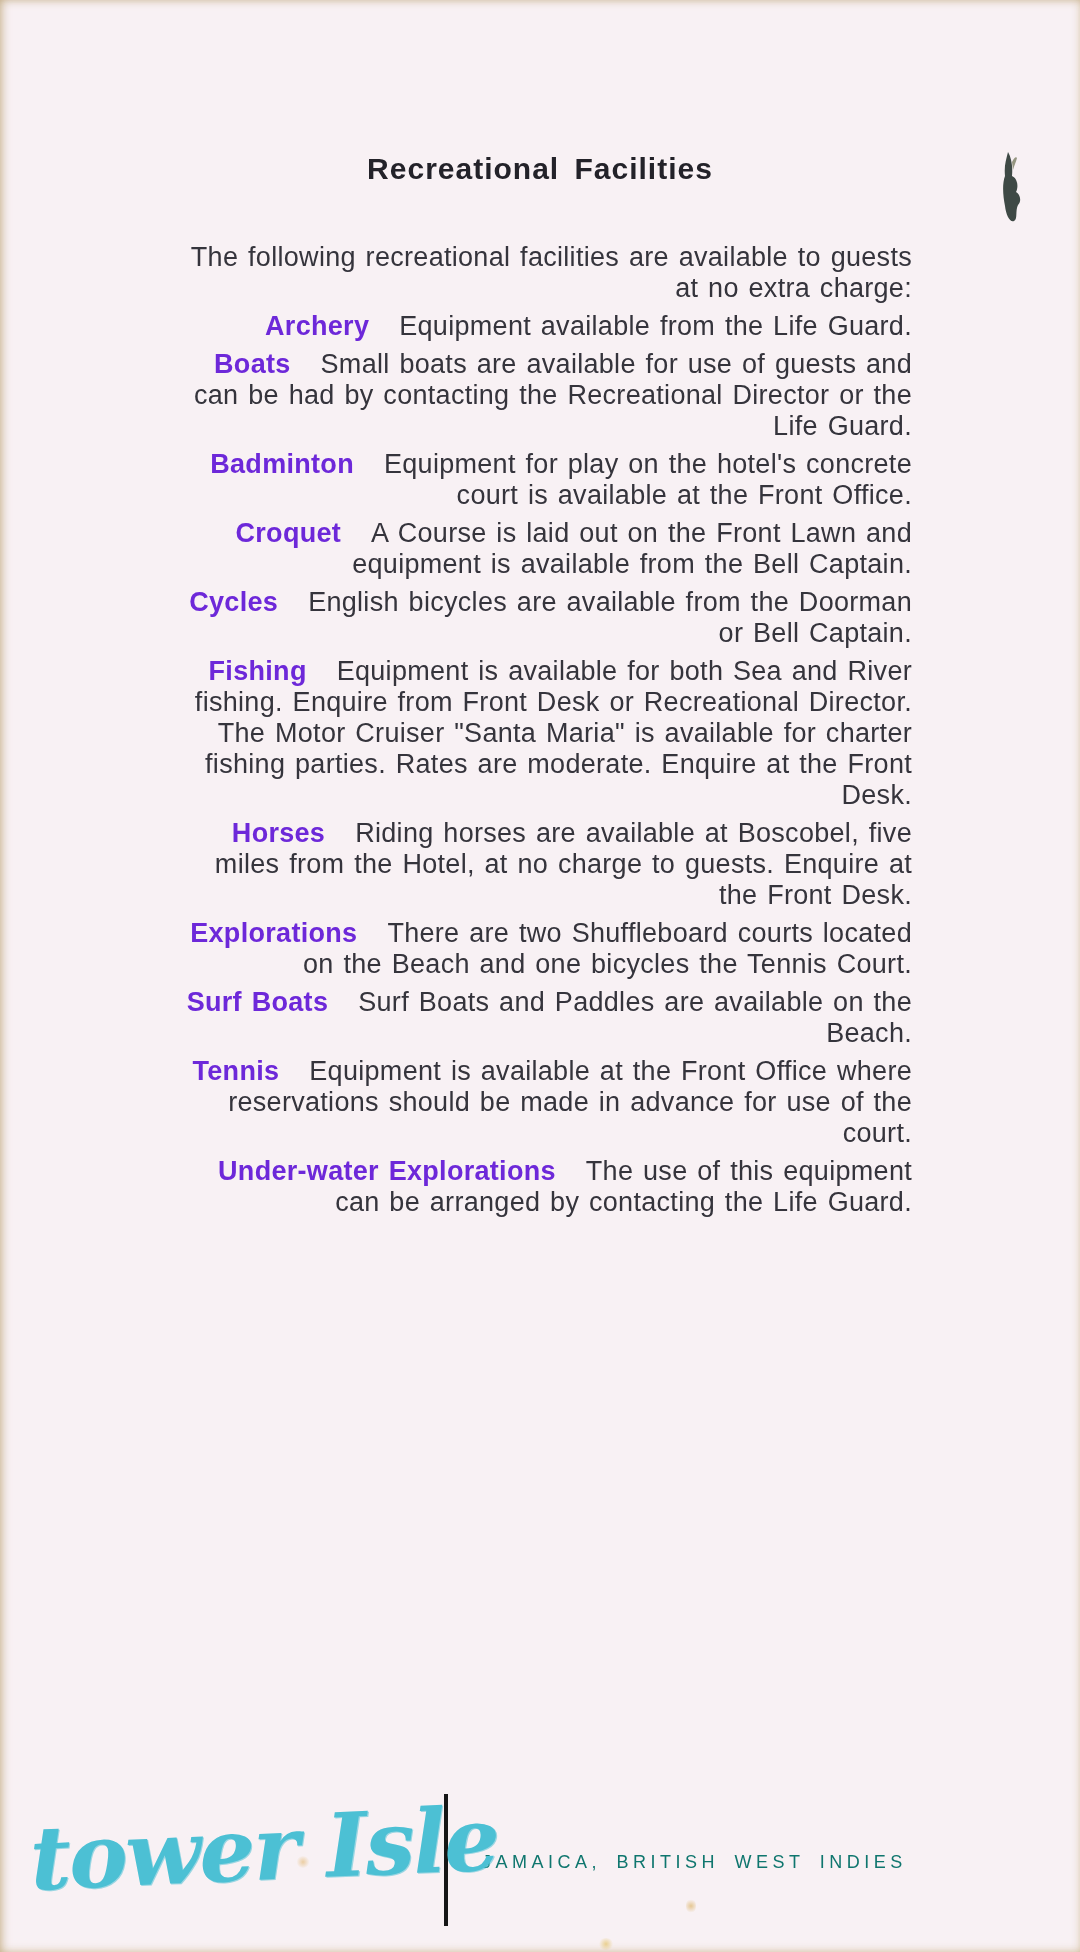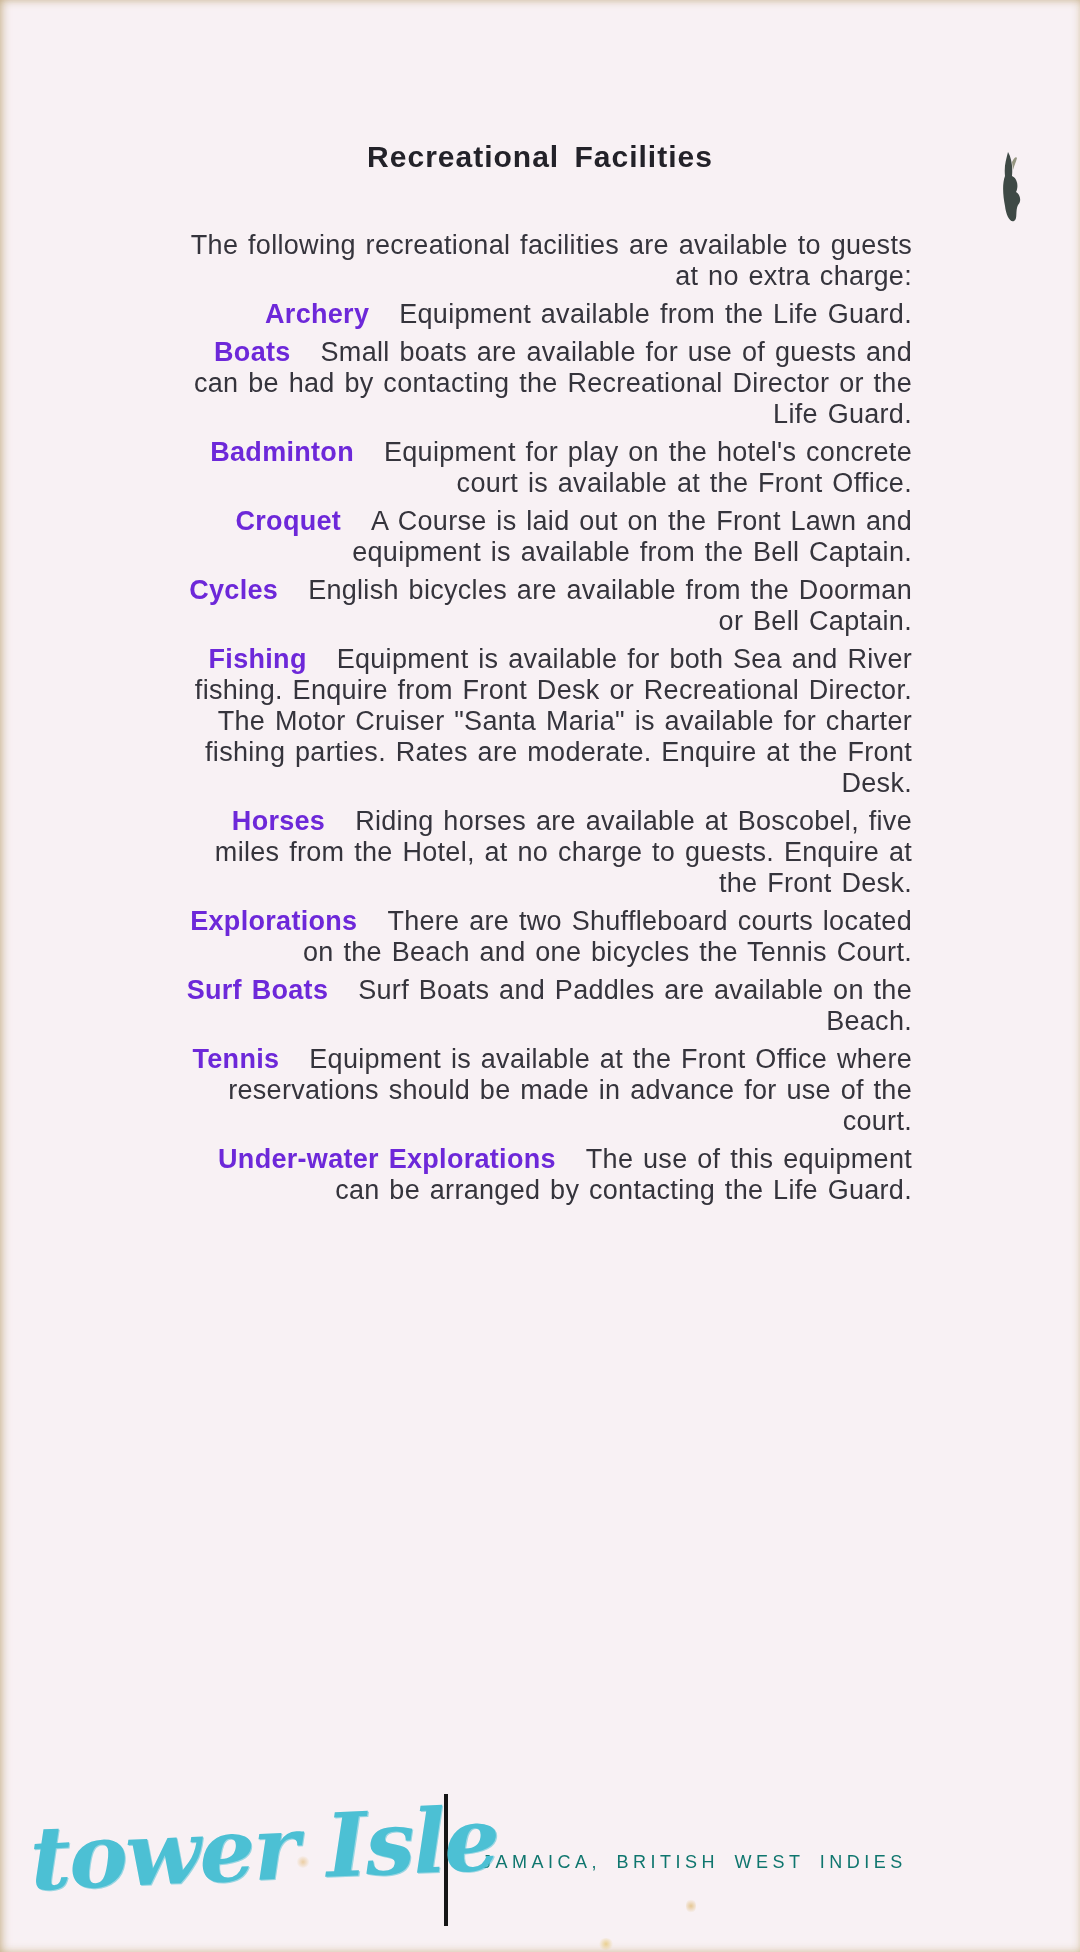--- a/index.html
+++ b/index.html
@@ -18,21 +18,21 @@
     color: #35343c;
     box-shadow:
       inset 8px 0 10px -6px rgba(190,165,120,0.75),
       inset 0 7px 9px -6px rgba(190,165,120,0.6),
       inset -6px 0 8px -6px rgba(200,175,130,0.5),
       inset 0 -7px 9px -6px rgba(200,175,130,0.55);
   }
   .content {
     position: absolute;
     left: 168px;
-    top: 140px;
+    top: 152px;
     width: 744px;
   }
   .doc-title {
     text-align: center;
     font-size: 30px;
     font-weight: bold;
     letter-spacing: 1px;
     color: #232229;
     margin: 0 0 56px 0;
     word-spacing: 6px;

